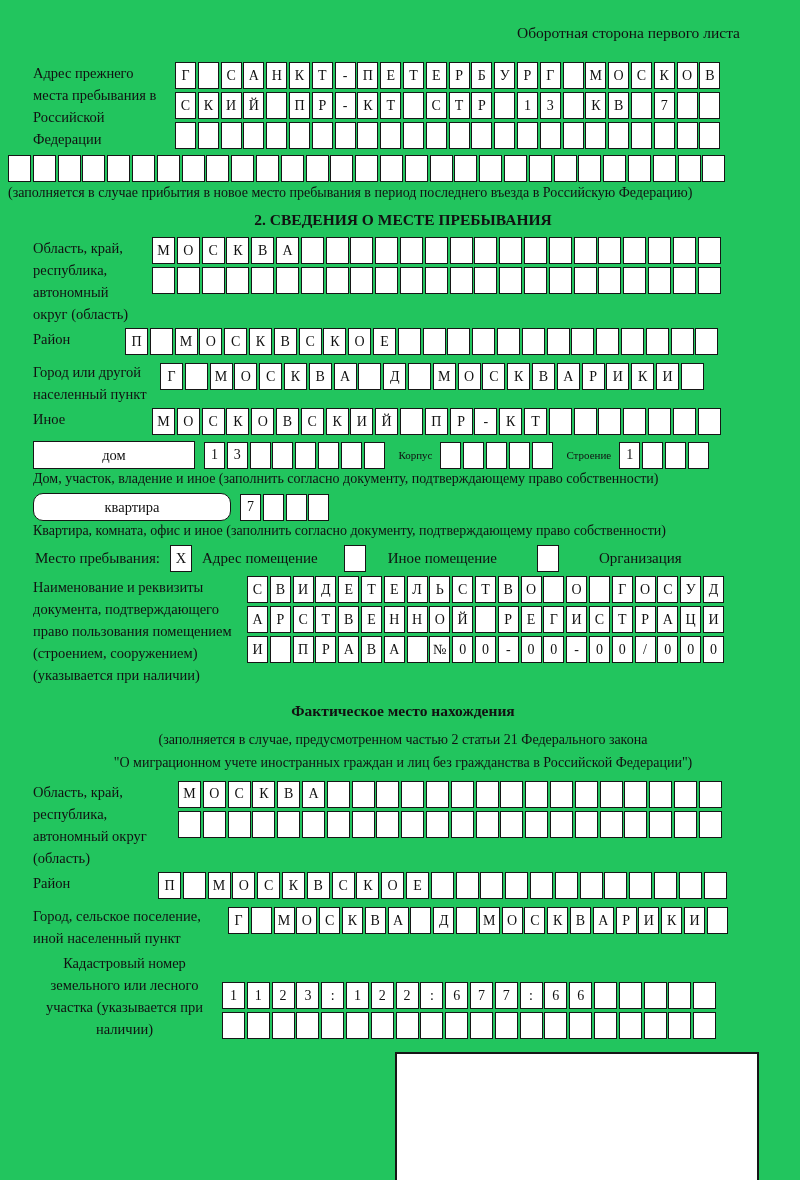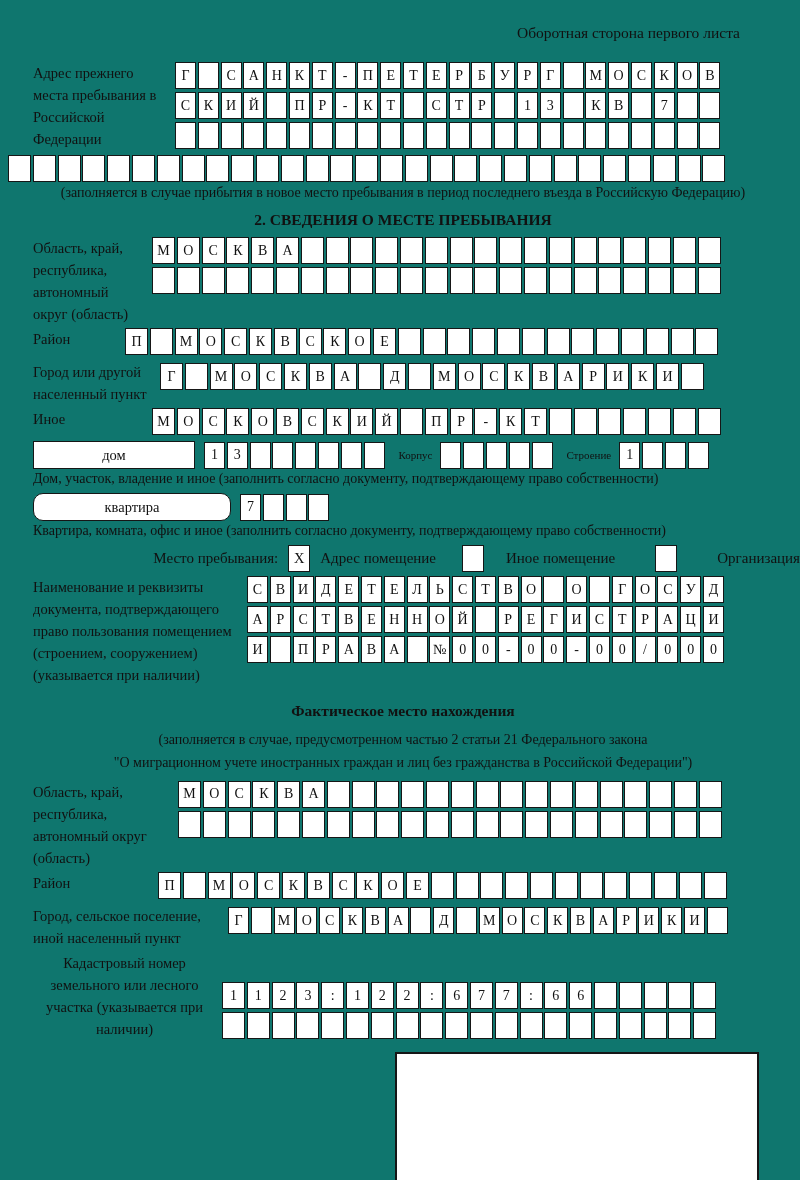--- a/index.html
+++ b/index.html
@@ -1,18 +1,18 @@
 <!DOCTYPE html>
 <html><head>
 <meta charset="utf-8">
 <style>
   html,body{margin:0;padding:0;background:#fff;}
   .page{
     width:800px;height:1180px;box-sizing:border-box;
-    padding:24px 0 0 33px;position:relative;background:#0f766e;
+    padding:24px 0 0 33px;position:relative;background:#22c55e;
     font-family:"Liberation Serif","DejaVu Serif",serif;color:#111;
     overflow:hidden;
   }
   .header-note{
     text-align:right;padding-right:60px;font-size:15.5px;margin-bottom:20px;
   }
   .row-group{display:flex;align-items:flex-start;margin-bottom:3px;}
   .label{flex:none;font-size:14.5px;line-height:1.52;padding-right:6px;box-sizing:border-box;}
   .w167{width:142px;}
   .w144{width:119px;}
@@ -26,32 +26,32 @@
   .rows{flex:1;}
   .cellrow{display:flex;flex-wrap:nowrap;margin-bottom:3px;}
   .cellrow.inline{display:inline-flex;margin-bottom:0;vertical-align:middle;}
   .cell{
     flex:none;display:inline-flex;align-items:center;justify-content:center;
     width:19px;height:25px;border:1.7px solid #161616;margin-right:1.8px;
     font-size:14px;line-height:1;background:#fff;
   }
   .cell.md{width:21px;}
   .caption{font-size:14px;margin:2px 0 6px 0;}
-  .caption.center{text-align:center;margin-left:-25px;width:790px;}
+  .caption.center{text-align:left;margin-left:-25px;width:790px;}
   .sec-title{font-weight:bold;font-size:15.5px;text-align:center;margin:10px 0 8px -25px;width:790px;}
   .typebox{
     flex:none;display:inline-flex;align-items:center;justify-content:center;
     border:1.7px solid #161616;height:26px;font-size:14.5px;background:#fff;
     vertical-align:middle;margin-right:9px;
   }
   .typebox.house{width:160px;}
   .typebox.apt{width:196px;border-radius:10px;}
   .houserow{display:flex;align-items:center;margin-bottom:2px;}
   .small-label{font-size:11px;margin:0 8px 0 12px;}
-  .checkline{display:flex;align-items:center;margin:6px 0 2px 2px;font-size:15px;justify-content:flex-end;}
+  .checkline{display:flex;align-items:center;margin:6px 0 2px 2px;font-size:15px;}
   .checkbox{
     flex:none;display:inline-flex;align-items:center;justify-content:center;
     width:20px;height:25px;border:1.7px solid #161616;font-size:14.5px;background:#fff;
   }
   .choose-note{font-size:14px;margin:2px 0 8px 185px;}
   .fact-title{font-weight:bold;font-size:15.5px;text-align:center;margin:16px 0 10px -25px;width:790px;}
   .fact-sub{font-size:14px;text-align:center;margin:0 0 2px -25px;width:790px;line-height:1.45;}
   .fact-sub.last{margin-bottom:8px;}
   .stamp-box{
     border:2px solid #161616;width:360px;height:172px;margin:10px 0 6px 362px;background:#fff;

